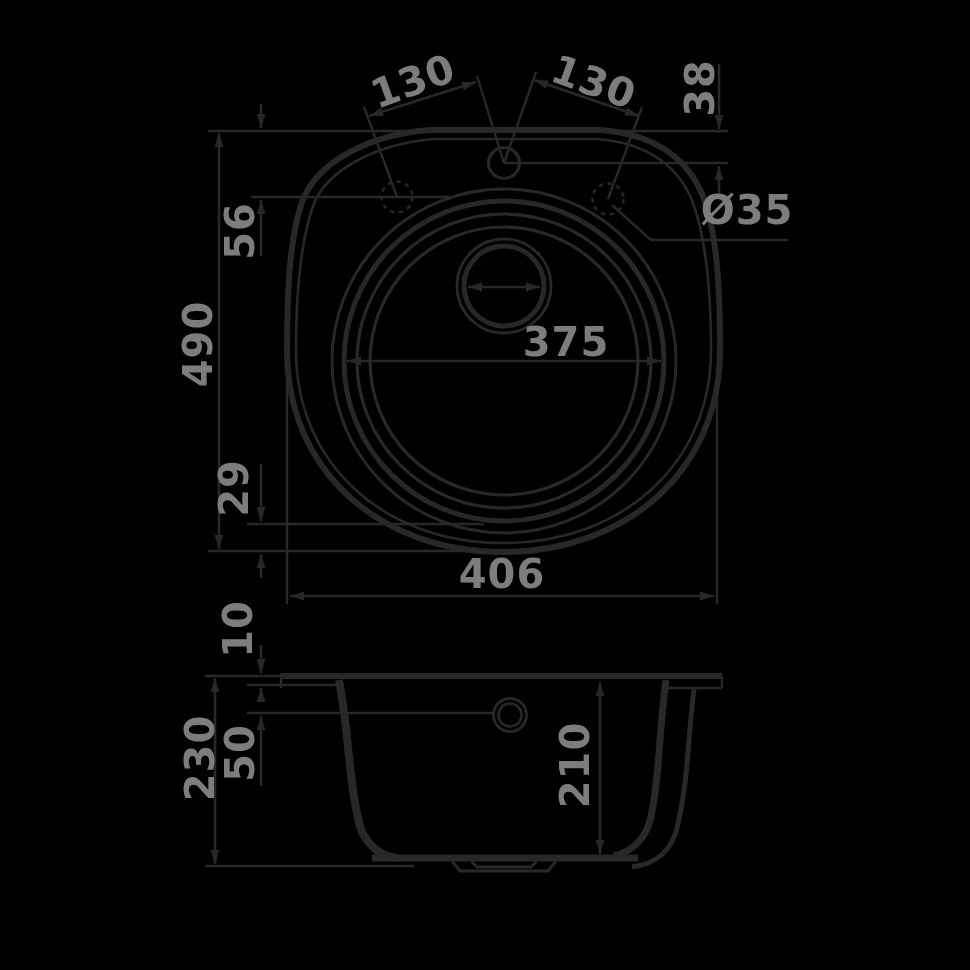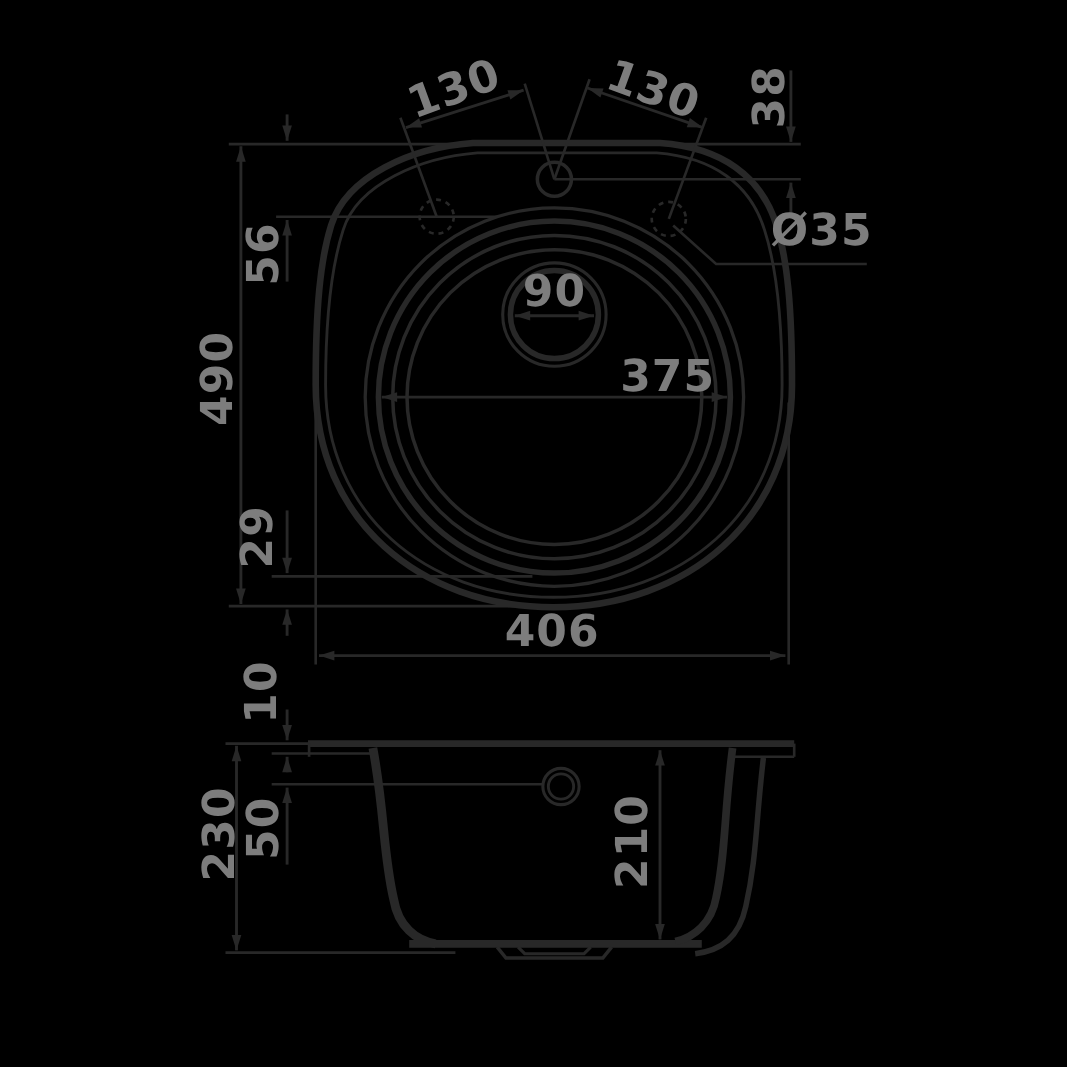--- a/index.html
+++ b/index.html
@@ -24,21 +24,21 @@
   .rot-l20{transform:rotate(-20deg);}
   .rot-r20{transform:rotate(20deg);}
   
   #l130L{left:353px;top:59px;}
   #l130R{left:534px;top:60px;}
   #l38  {left:640px;top:66px;}
   #l56  {left:180px;top:209px;}
   #l490 {left:138px;top:322px;}
   #l29  {left:174px;top:466px;}
   #l90  {left:444px;top:243px;}
-  #l375 {left:547px;top:320px;}
+  #l375 {left:506px;top:320px;}
   #l35  {left:687px;top:188px;text-align:center;}
   #l505 {left:442px;top:552px;}
   #l10  {left:178px;top:607px;}
   #l50  {left:180px;top:731px;}
   #l230 {left:140px;top:736px;}
   #l210 {left:515px;top:743px;}
 </style>
 </head>
 <body>
 
@@ -135,21 +135,20 @@
       </g>
     </g>
   </svg>
 
   <div id="l130L" class="dim-label rot-l20">130</div>
   <div id="l130R" class="dim-label rot-r20">130</div>
   <div id="l38" class="dim-label rot-ccw">38</div>
   <div id="l56" class="dim-label rot-ccw">56</div>
   <div id="l490" class="dim-label rot-ccw">490</div>
   <div id="l29" class="dim-label rot-ccw">29</div>
-  <div id="l90" class="dim-label">90</div>
   <div id="l375" class="dim-label">375</div>
   <div id="l35" class="dim-label">Ø35</div>
   <div id="l505" class="dim-label">406</div>
   <div id="l10" class="dim-label rot-ccw">10</div>
   <div id="l50" class="dim-label rot-ccw">50</div>
   <div id="l230" class="dim-label rot-ccw">230</div>
   <div id="l210" class="dim-label rot-ccw">210</div>
 
 </div>
 

